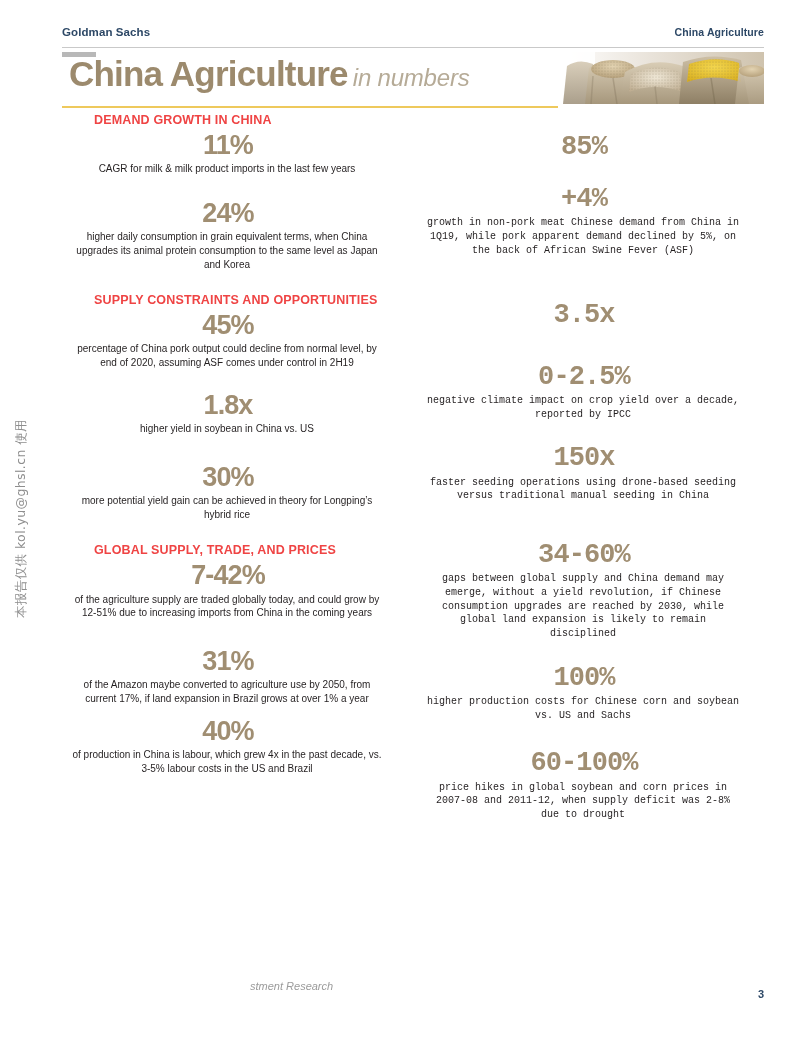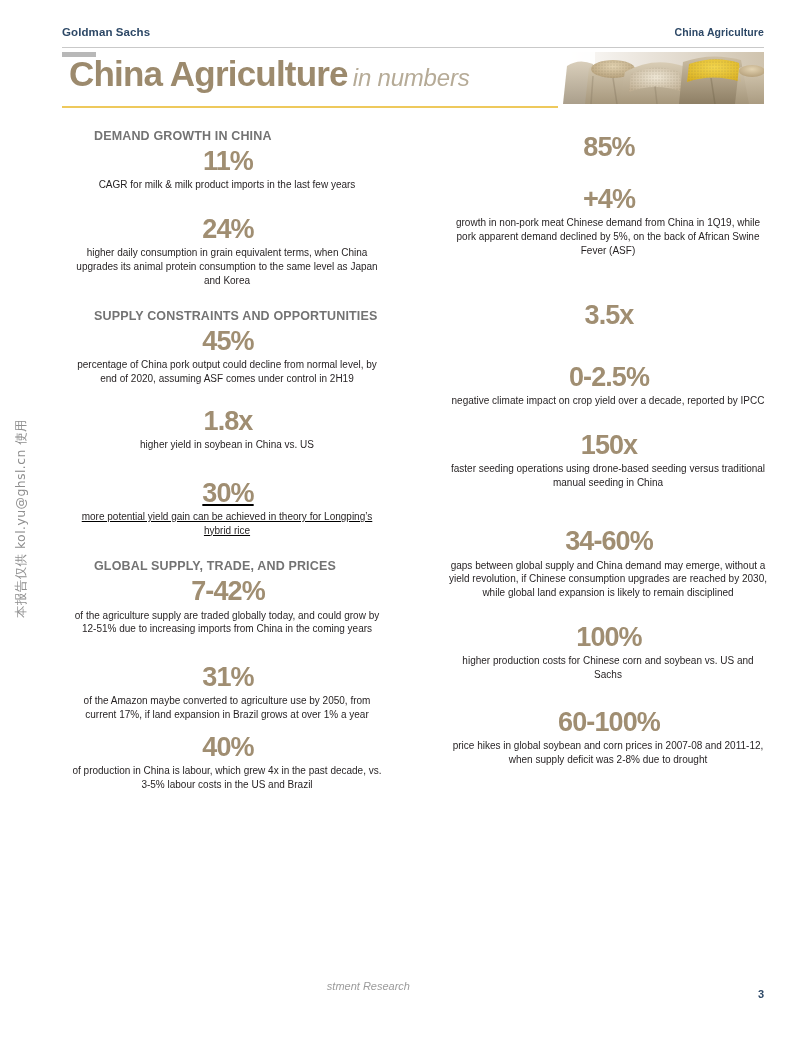--- a/index.html
+++ b/index.html
@@ -138,29 +138,29 @@
     left: 62px;
     top: 113px;
     width: 702px;
   }
   .col {
     position: absolute;
     top: 0;
     width: 320px;
   }
   .col-left  { left: 6px; }
-  .col-right { left: 387px; }
+  .col-right { left: 362px; font-family: Liberation Mono, monospace; }
 
   .section-head {
     font-size: 12.5px;
     font-weight: bold;
-    color: #737373;
+    color: #ef4444;
     letter-spacing: 0.15px;
     text-transform: uppercase;
-    margin: 16px 0 3px 0;
+    margin: 0 0 3px 0;
     padding-left: 26px;
   }
 
   .stat { margin: 0; text-align: center; }
   .stat-number {
     font-size: 27px;
     font-weight: bold;
     color: #a08e72;
     letter-spacing: -0.9px;
     line-height: 1.12;
@@ -174,21 +174,21 @@
     margin: 0;
     max-width: 318px;
   }
 
   
   .footer-note {
     position: absolute;
     left: 250px;
     top: 980px;
     width: 160px;
-    text-align: right;
+    text-align: left;
     font-size: 11px;
     font-style: italic;
     color: #9b9b9b;
     white-space: nowrap;
     overflow: hidden;
   }
   .page-number {
     position: absolute;
     right: 38px;
     top: 988px;
@@ -304,21 +304,21 @@
         <div class="stat" style="margin-bottom:20px;">
           <div class="stat-number">45%</div>
           <div class="stat-text">percentage of China pork output could decline from normal level, by end of 2020, assuming ASF comes under control in 2H19</div>
         </div>
 
         <div class="stat" style="margin-bottom:26px;">
           <div class="stat-number">1.8x</div>
           <div class="stat-text">higher yield in soybean in China vs. US</div>
         </div>
 
-        <div class="stat" style="margin-bottom:22px;text-decoration:underline;">
+        <div class="stat" style="margin-bottom:22px;">
           <div class="stat-number">30%</div>
           <div class="stat-text">more potential yield gain can be achieved in theory for Longping’s hybrid rice</div>
         </div>
       </div>
 
       <div style="margin-top:17px;">
         <div class="section-head">GLOBAL SUPPLY, TRADE, AND PRICES</div>
 
         <div class="stat" style="margin-bottom:26px;">
           <div class="stat-number">7-42%</div>

